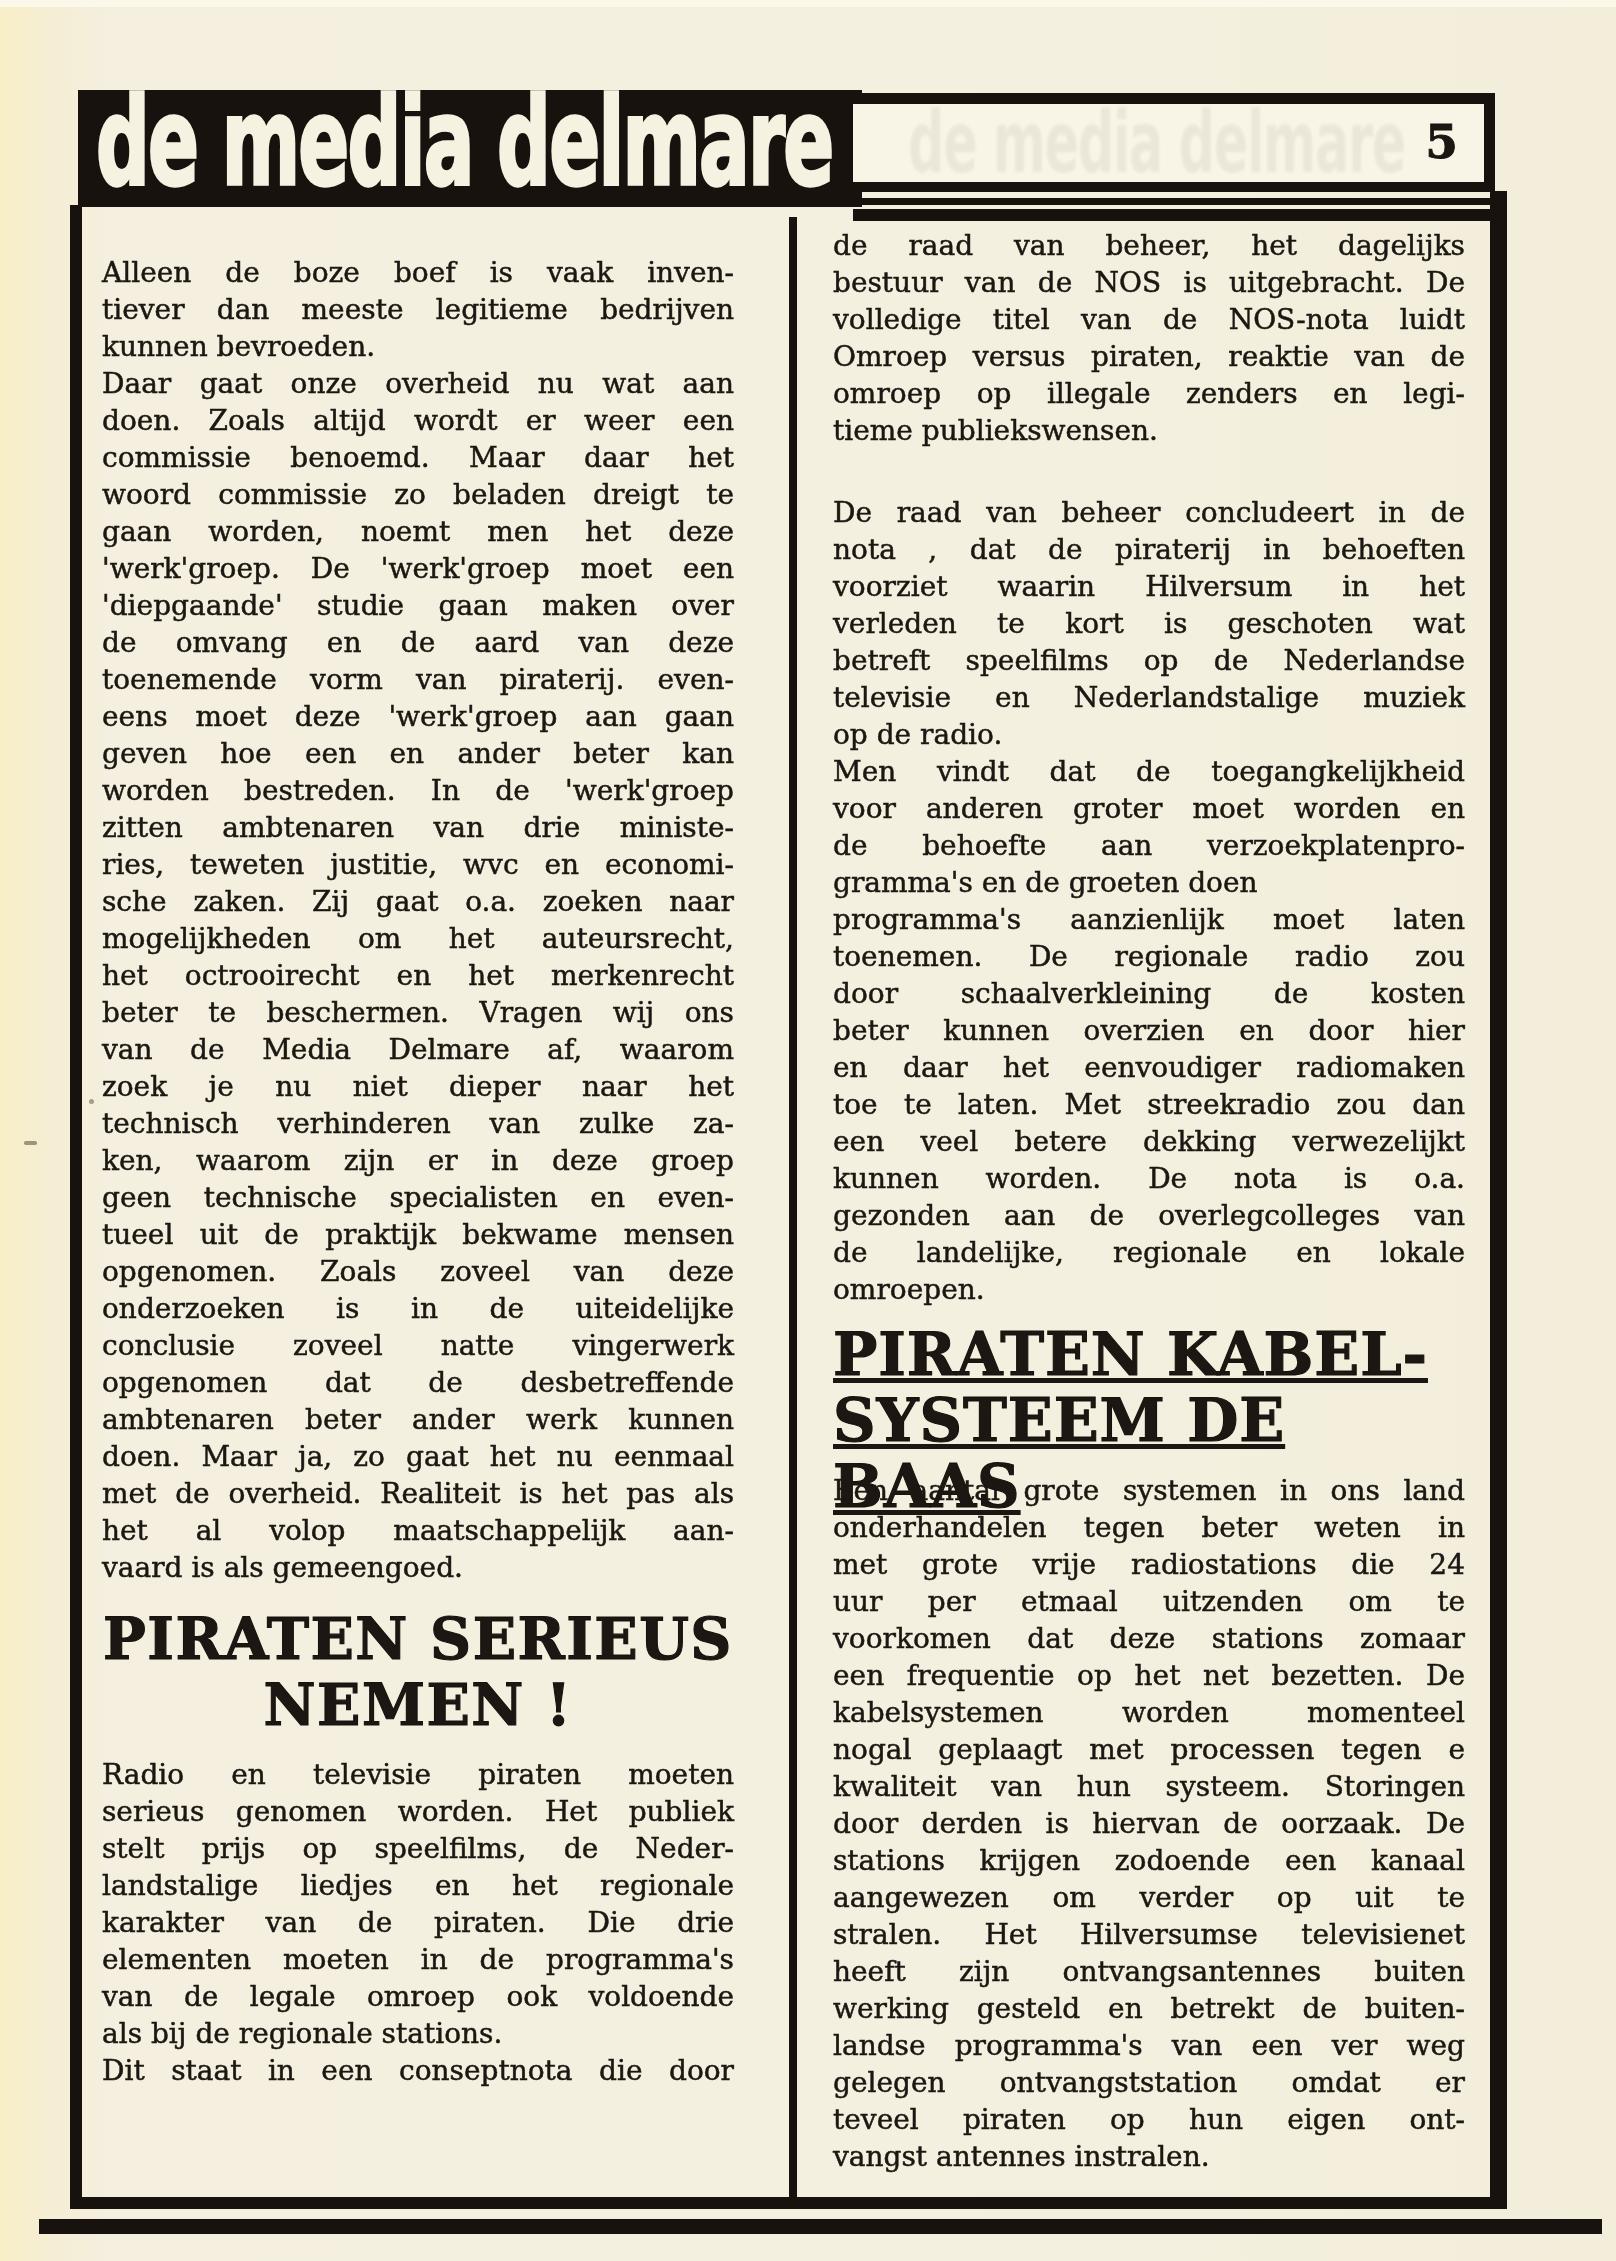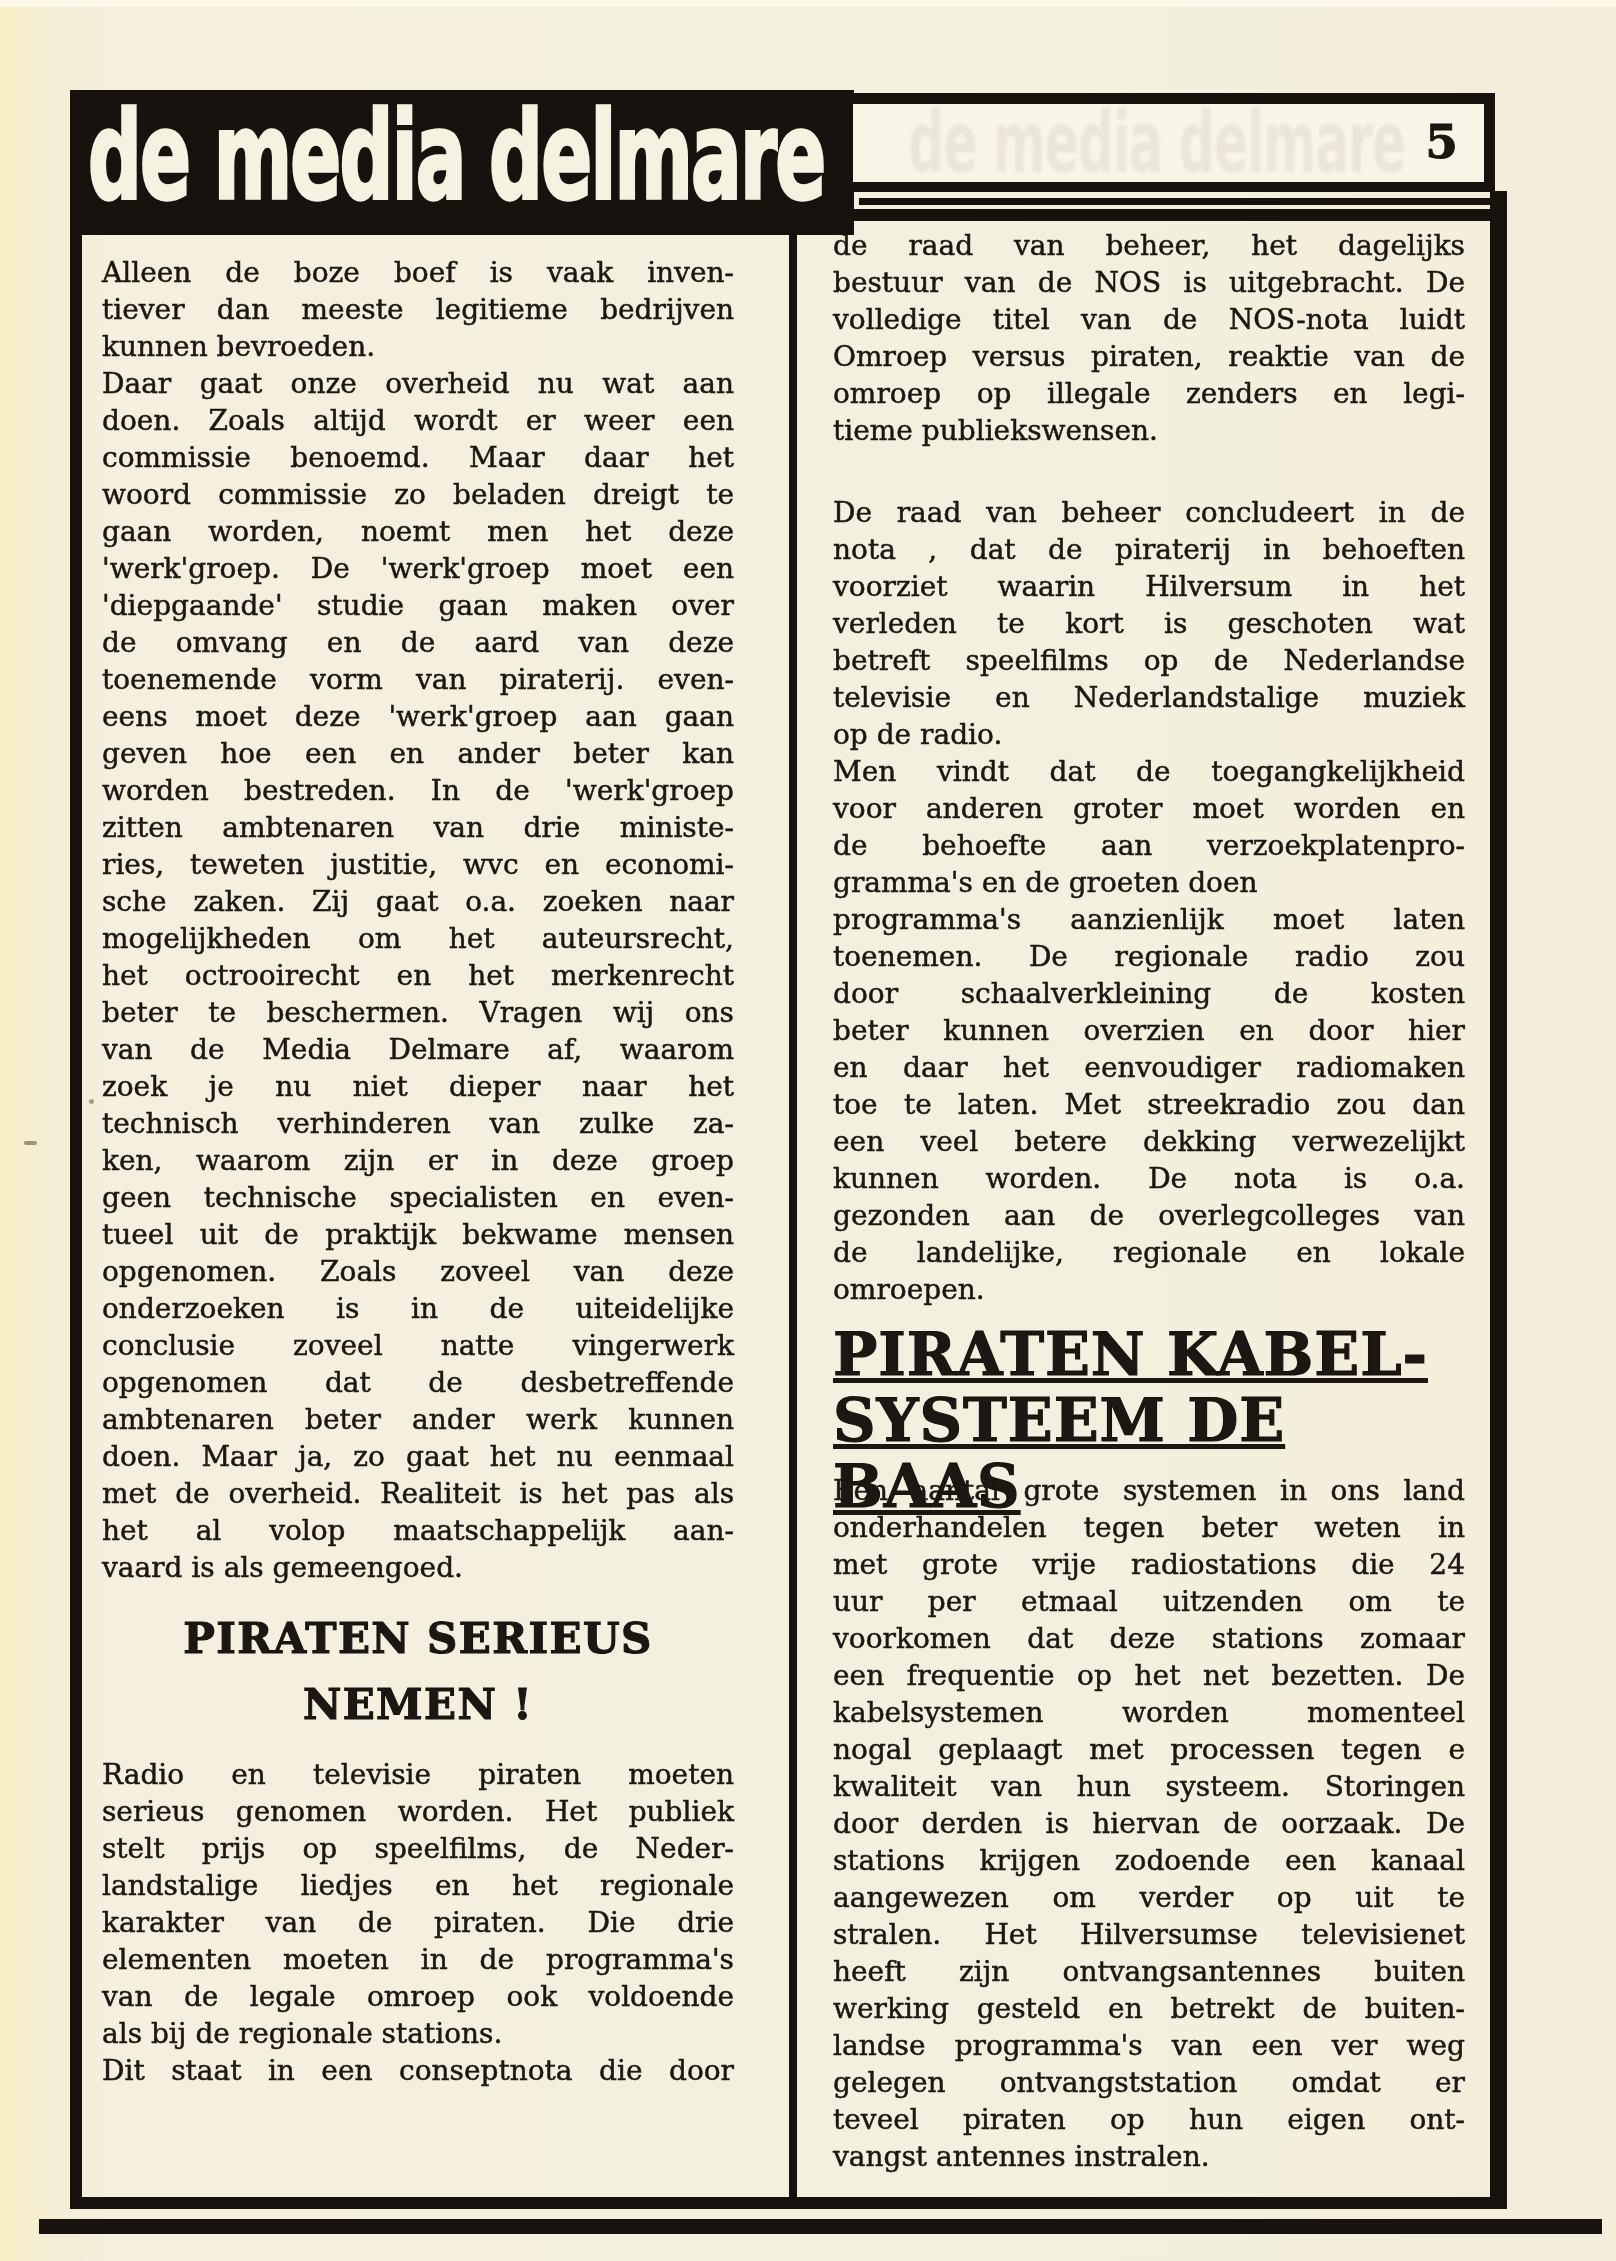--- a/index.html
+++ b/index.html
@@ -6,21 +6,21 @@
   .page{
     position:relative;
     width:1617px;height:2261px;
     background:linear-gradient(90deg,#f8eec6 0px,#f5eed4 50px,#f4efde 104px,#f4f0e0 60%,#f3eeda 100%);
     font-family:"DejaVu Serif",serif;
     color:#1c1712;
     overflow:hidden;
   }
   .page::before{content:"";position:absolute;left:0;top:0;width:100%;height:7.3px;background:#fbf7e9;}
   
-  .logo-band{position:absolute;left:70px;top:90px;width:784px;height:145px;background:#17120d;}
+  .logo-band{position:absolute;left:78px;top:90px;width:784px;height:117px;background:#17120d;}
   .logo{
     position:absolute;left:18px;top:50%;
     transform:translateY(-55%) scale(0.66,1.06);transform-origin:left center;
     font-family:"DejaVu Sans",sans-serif;font-weight:bold;
     font-size:114px;letter-spacing:-2.7px;white-space:nowrap;
     color:#f6f2e2;-webkit-text-stroke:3.2px #f6f2e2;
   }
   .header-box{
     position:absolute;left:853px;top:93px;width:642px;height:99px;
     box-sizing:border-box;background:#f8f4e6;
@@ -53,21 +53,21 @@
   .col .line{
     height:37px;line-height:37px;
     text-align:justify;text-align-last:justify;
     -webkit-text-stroke:0.5px #1c1712;
   }
   .col .line.last{text-align-last:left;}
   .block.gap{height:45px;}
   .block.headline .line{font-weight:bold;-webkit-text-stroke:1.1px #17120d;}
   .col-left .block.headline{margin:20px 0 18px;}
   .col-left .block.headline .line{
-    font-size:42px;height:66px;line-height:66px;letter-spacing:1.4px;
+    font-size:57px;height:66px;line-height:66px;letter-spacing:1.4px;
     text-align:right;text-align-last:center;
   }
   .col-right .block.headline{margin:13.6px 0 18px;text-decoration:underline;}
   .col-right .block.headline .line{
     font-size:59px;height:66px;line-height:66px;letter-spacing:0.9px;
     text-align:left;text-align-last:left;
   }
   
   .speck{position:absolute;background:#574b3a;}
   .speck-dash{left:23.6px;top:1141px;width:13.6px;height:4.1px;opacity:.55;border-radius:1.8px;}

